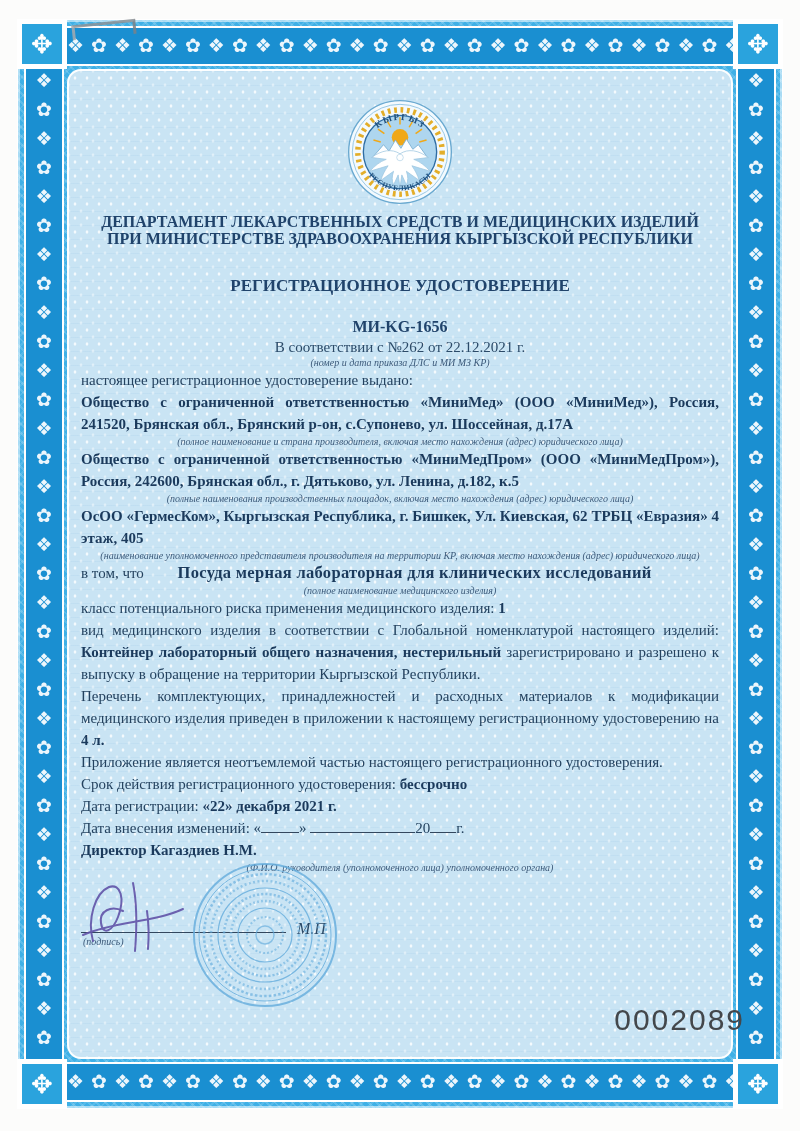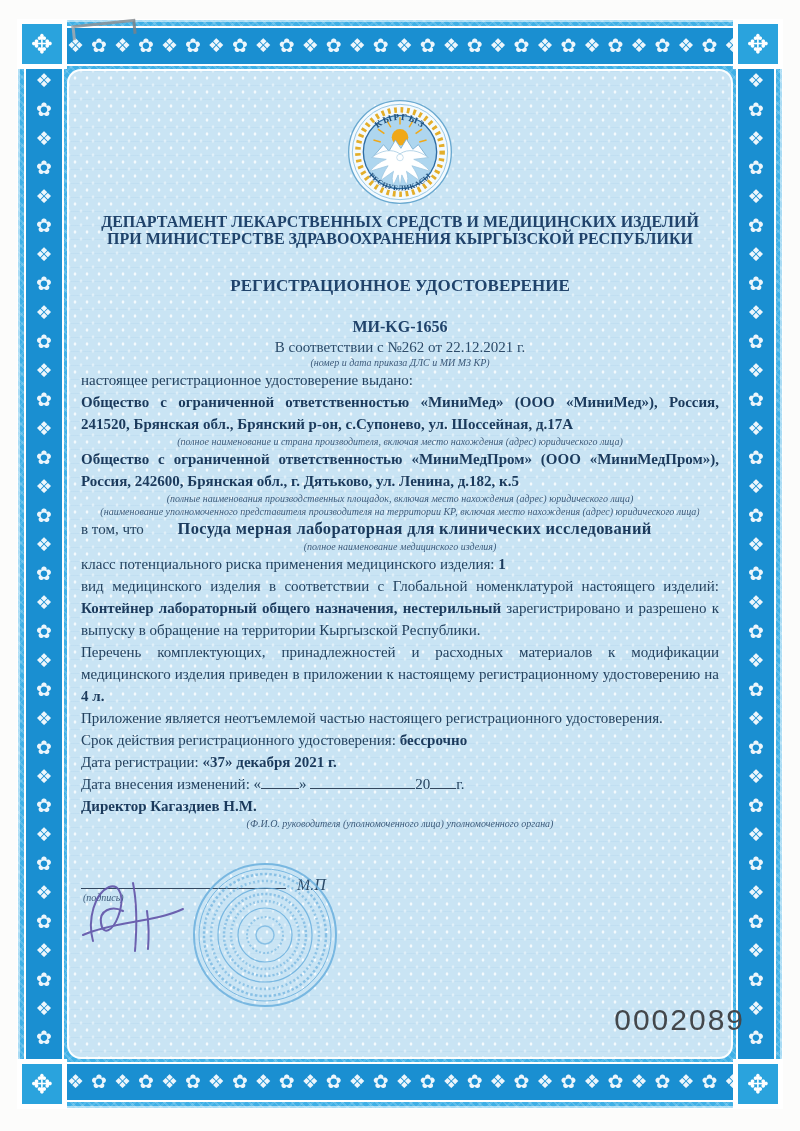--- a/index.html
+++ b/index.html
@@ -139,36 +139,37 @@
         <div class="note center">(номер и дата приказа ДЛС и МИ МЗ КР)</div>
 
         <p class="body-par mt20">настоящее регистрационное удостоверение выдано:</p>
 
         <p class="body-par jt mt4"><b>Общество с ограниченной ответственностью «МиниМед» (ООО «МиниМед»), Россия, 241520, Брянская обл., Брянский р-он, с.Супонево, ул. Шоссейная, д.17А</b></p>
         <div class="note note-l">(полное наименование и страна производителя, включая место нахождения (адрес) юридического лица)</div>
 
         <p class="body-par jt mt12"><b>Общество с ограниченной ответственностью «МиниМедПром» (ООО «МиниМедПром»), Россия, 242600, Брянская обл., г. Дятьково, ул. Ленина, д.182, к.5</b></p>
         <div class="note note-l">(полные наименования производственных площадок, включая место нахождения (адрес) юридического лица)</div>
 
+        <p class="body-par jt mt12"><b>ОсОО «ГермесКом», Кыргызская Республика, г. Бишкек, Ул. Киевская, 62 ТРБЦ «Евразия» 4 этаж, 405</b></p>
         <div class="note note-l">(наименование уполномоченного представителя производителя на территории КР, включая место нахождения (адрес) юридического лица)</div>
 
         <p class="body-par mt14"><span>в том, что </span><b class="big-b">Посуда мерная лабораторная для клинических исследований</b></p>
         <div class="note note-l">(полное наименование медицинского изделия)</div>
 
         <p class="body-par mt16"><span>класс потенциального риска применения медицинского изделия: </span><b>1</b></p>
 
         <p class="body-par jt mt12"><span>вид медицинского изделия в соответствии с Глобальной номенклатурой настоящего изделий: </span><b>Контейнер лабораторный общего назначения, нестерильный</b><span> зарегистрировано и разрешено к выпуску в обращение на территории Кыргызской Республики.</span></p>
 
         <p class="body-par jt mt12"><span>Перечень комплектующих, принадлежностей и расходных материалов к модификации медицинского изделия приведен в приложении к настоящему регистрационному удостоверению на </span><b>4 л.</b></p>
 
         <p class="body-par mt14">Приложение является неотъемлемой частью настоящего регистрационного удостоверения.</p>
 
         <p class="body-par mt16"><span>Срок действия регистрационного удостоверения: </span><b>бессрочно</b></p>
 
-        <p class="body-par mt20"><span>Дата регистрации: </span><b>«37» декабря 2021 г.</b></p>
+        <p class="body-par mt20"><span>Дата регистрации: </span><b>«22» декабря 2021 г.</b></p>
 
         <p class="body-par mt20"><span>Дата внесения изменений: </span><span>«</span><span class="blank b38"></span><span>» </span> <span class="blank b105"></span><span>20</span><span class="blank b26"></span><span>г.</span></p>
 
         <p class="body-par mt20"><b>Директор Кагаздиев Н.М.</b></p>
         <div class="note note-l">(Ф.И.О. руководителя (уполномоченного лица) уполномоченного органа)</div>
 
         <div class="sig-block">
           <div class="sig-line"></div>
           <div class="sig-mp">М.П</div>
           <div class="sig-note">(подпись)</div>

